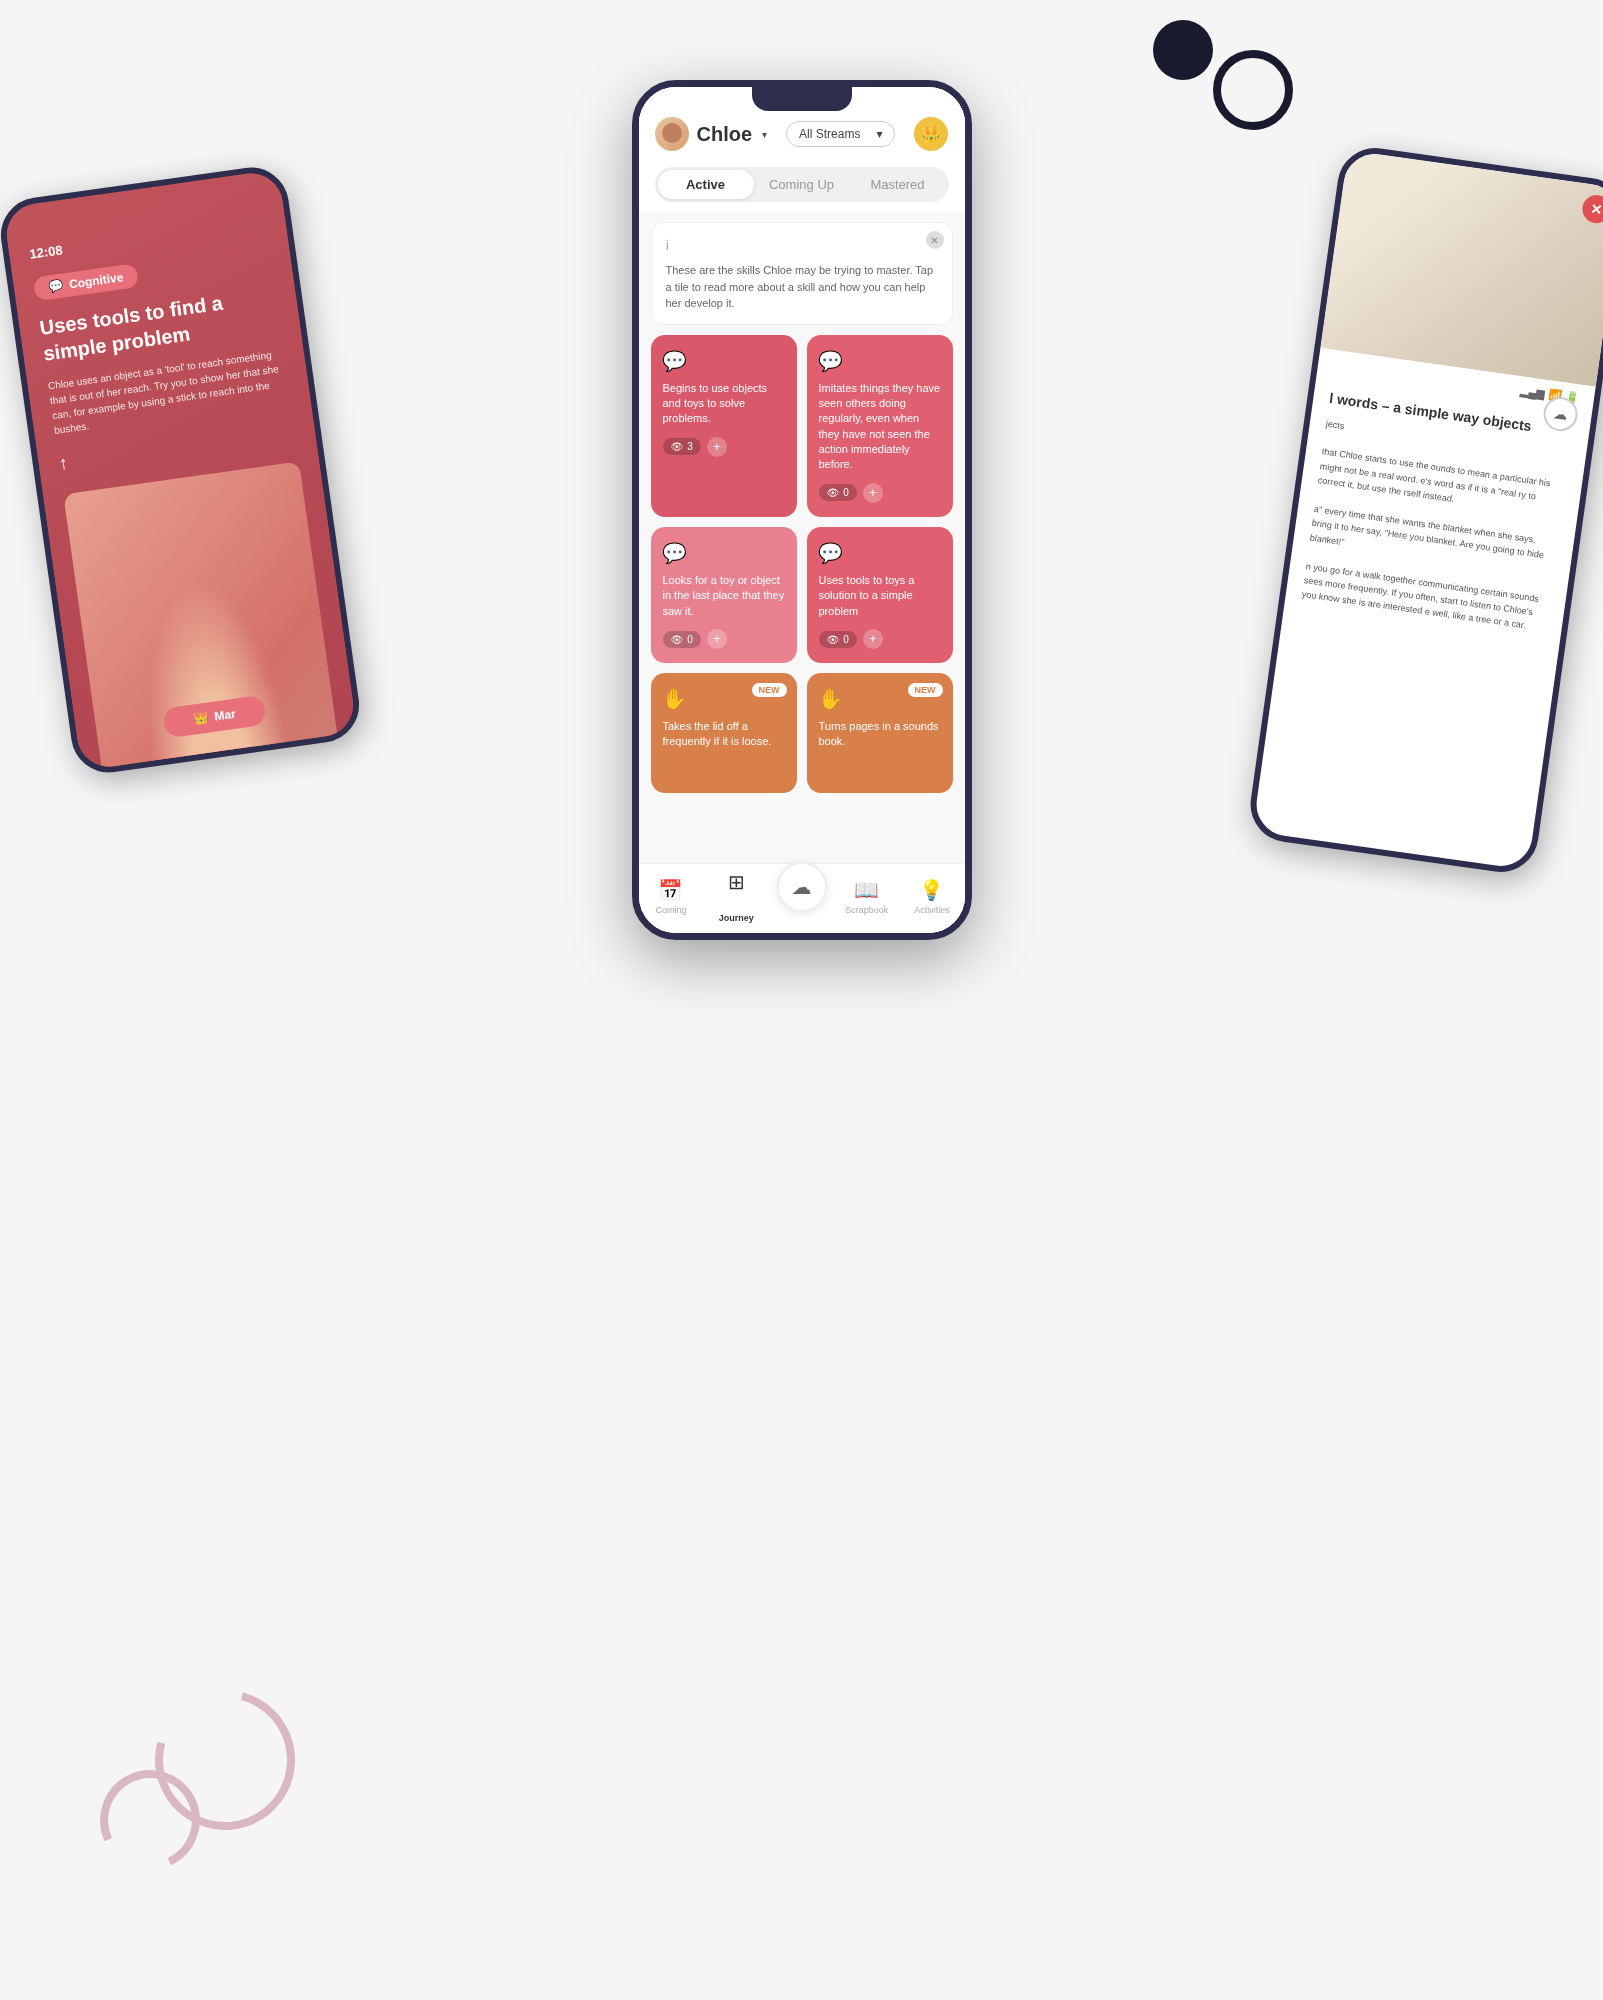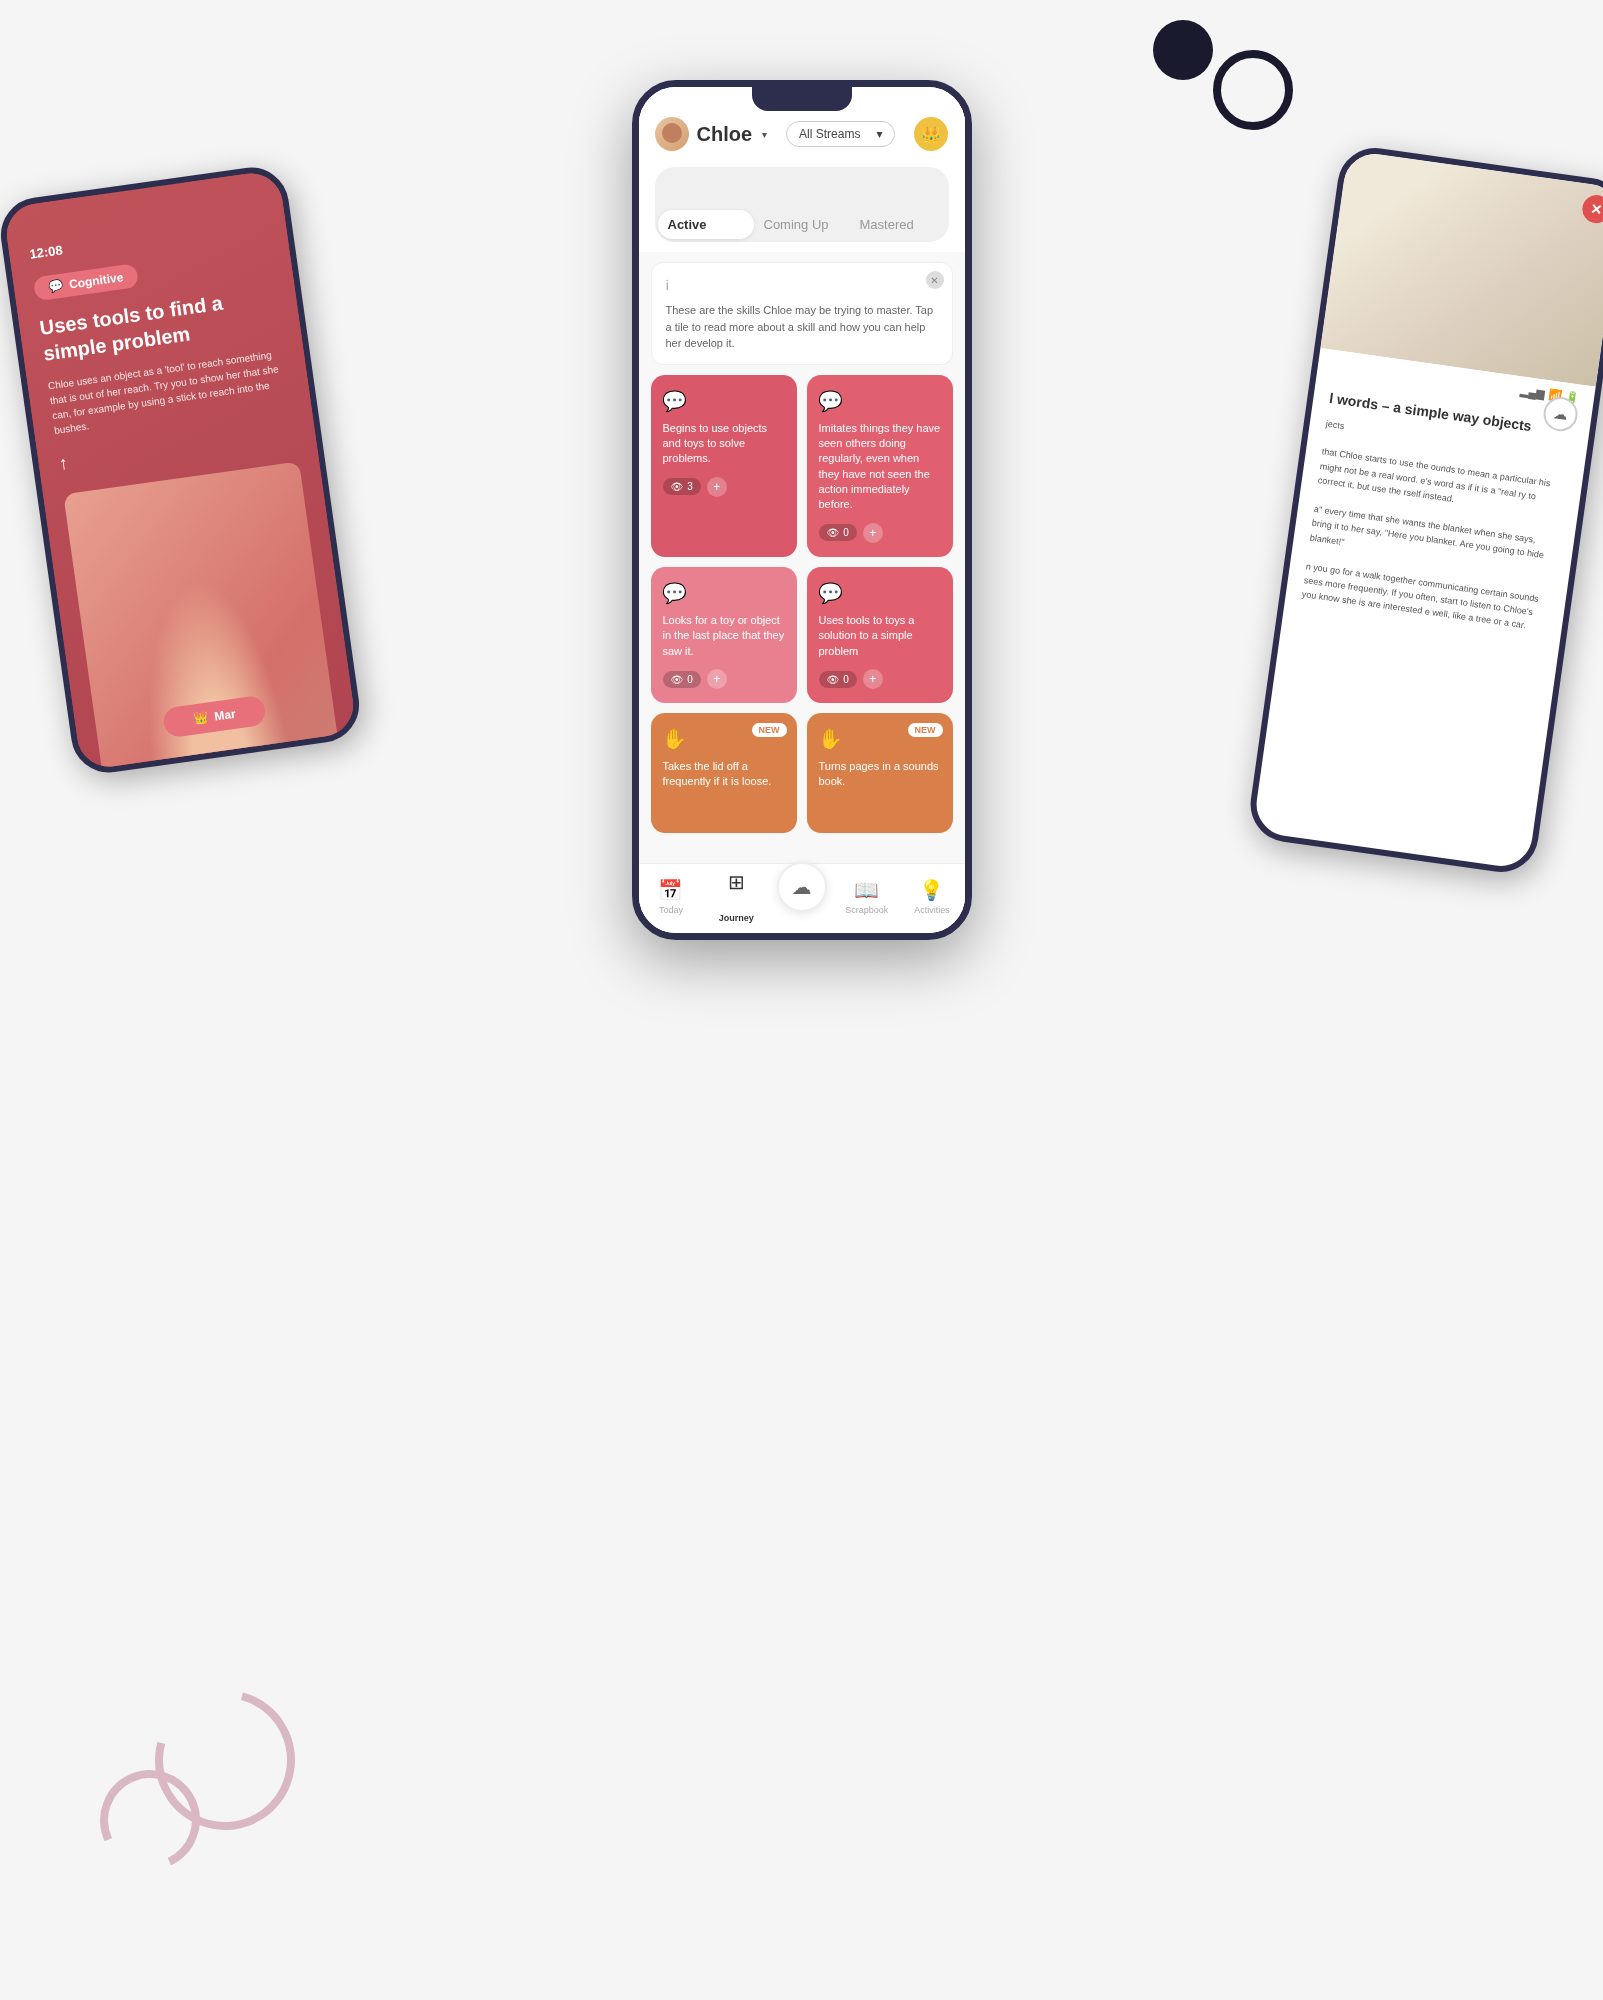--- a/index.html
+++ b/index.html
@@ -354,28 +354,27 @@
 
     .tabs-row {
       display: flex;
       background: #f0f0f0;
       border-radius: 20px;
       padding: 3px;
     }
 
     .tab {
       flex: 1;
-      text-align: left;
+      text-align: center;
       padding: 7px 10px;
       border-radius: 16px;
       font-size: 13px;
       font-weight: 500;
       color: #999;
       cursor: pointer;
-      margin-top: 40px;
     }
 
     .tab.active {
       background: white;
       color: #333;
       font-weight: 600;
       box-shadow: 0 1px 4px rgba(0,0,0,0.1);
     }
 
     
@@ -714,21 +713,21 @@
           <span class="skill-icon">✋</span>
           <div class="skill-text">Turns pages in a sounds book.</div>
         </div>
 
       </div>
     </div>
 
     <div class="bottom-nav">
       <div class="nav-item">
         <span class="nav-icon">📅</span>
-        <span class="nav-label">Today</span>
+        <span class="nav-label">Coming</span>
       </div>
       <div class="nav-item">
         <span class="nav-icon active">⊞</span>
         <span class="nav-label active">Journey</span>
       </div>
       <div class="nav-item">
         <div class="nav-center-btn">
           <span>☁</span>
         </div>
       </div>

